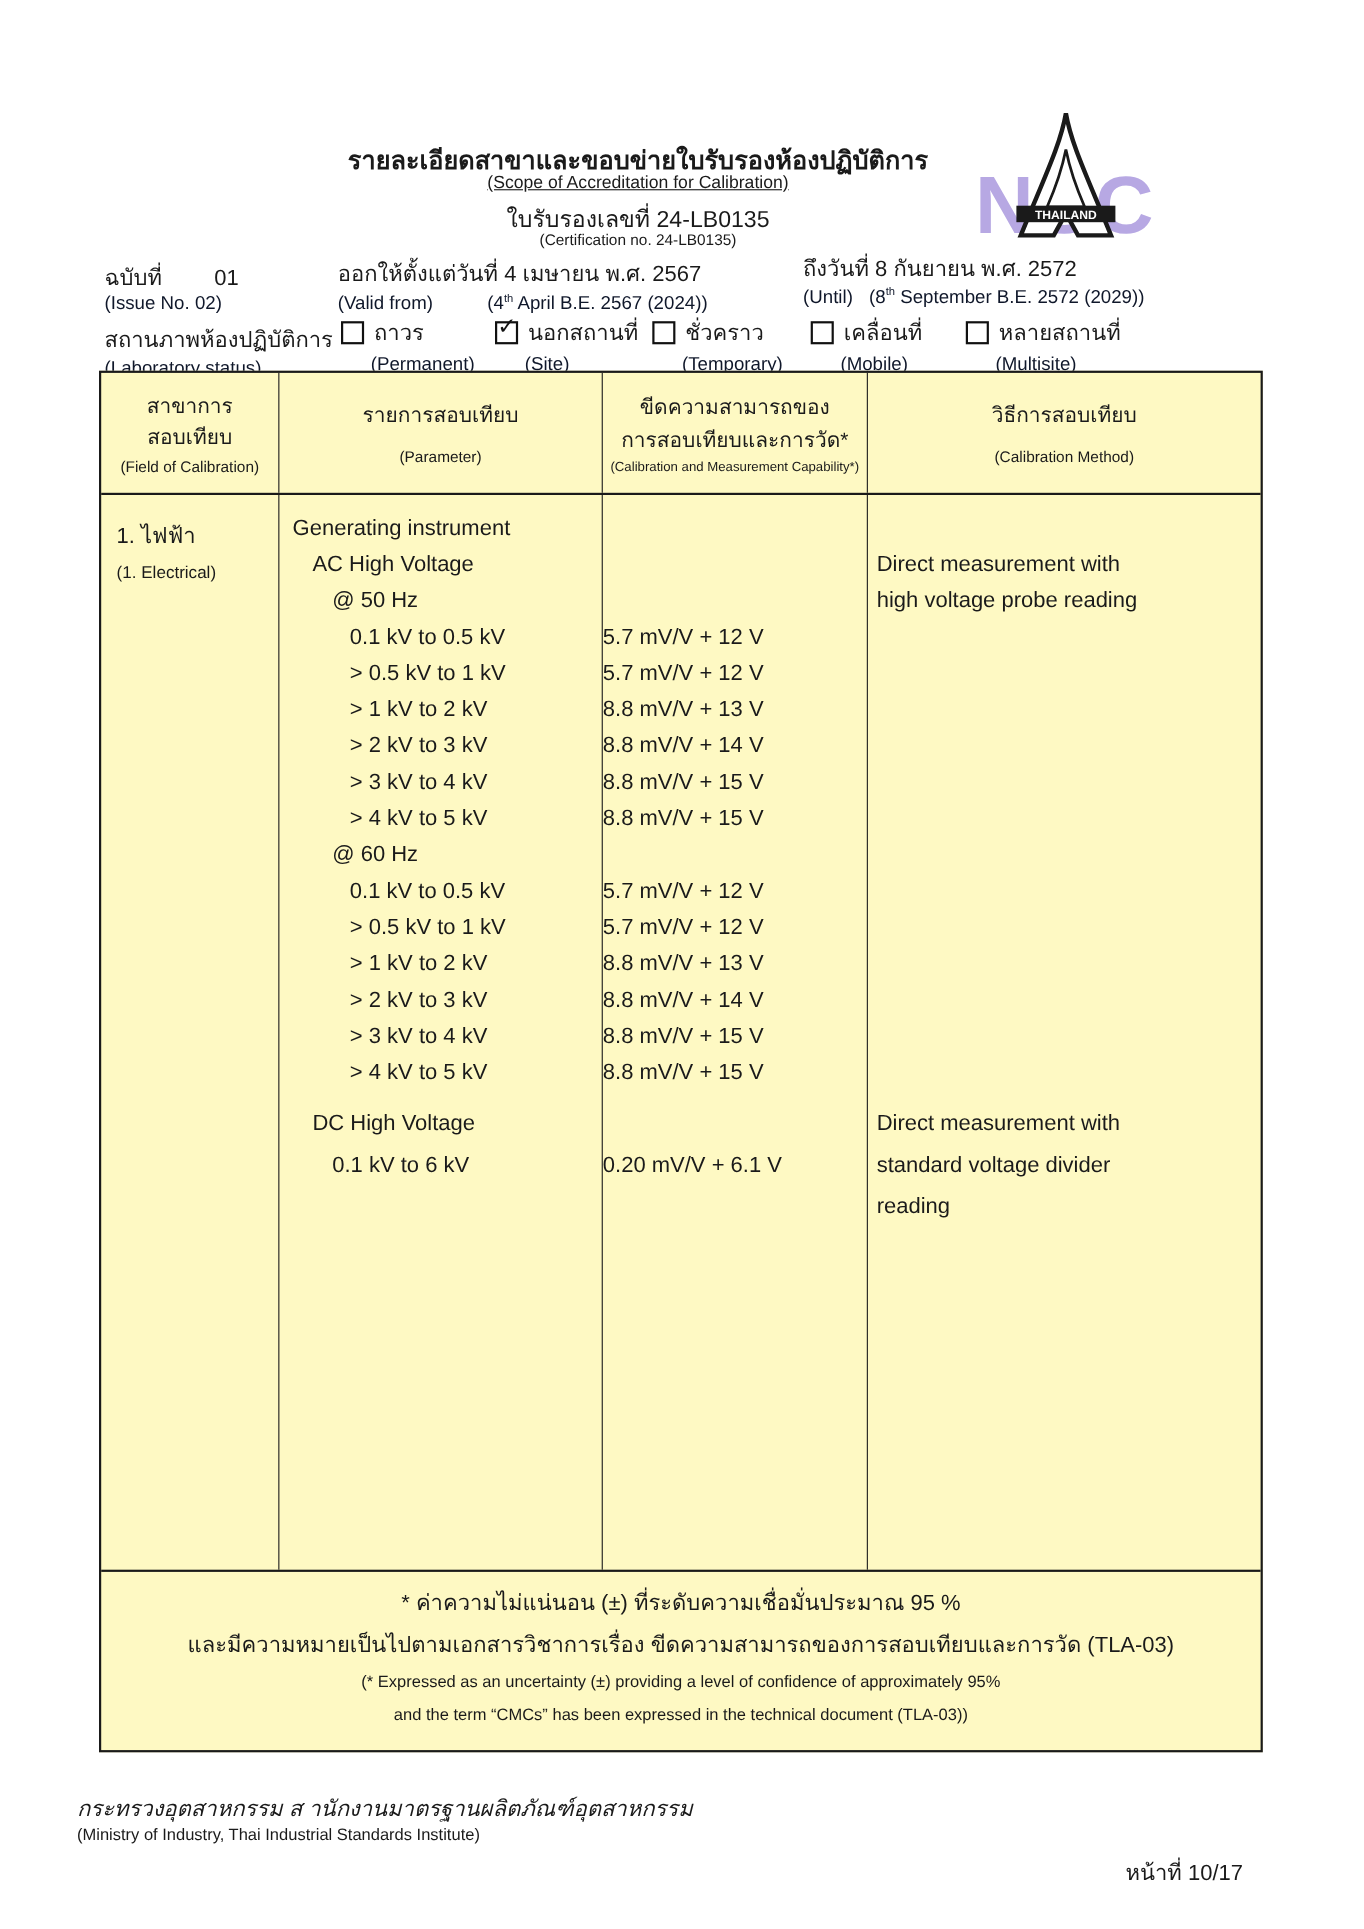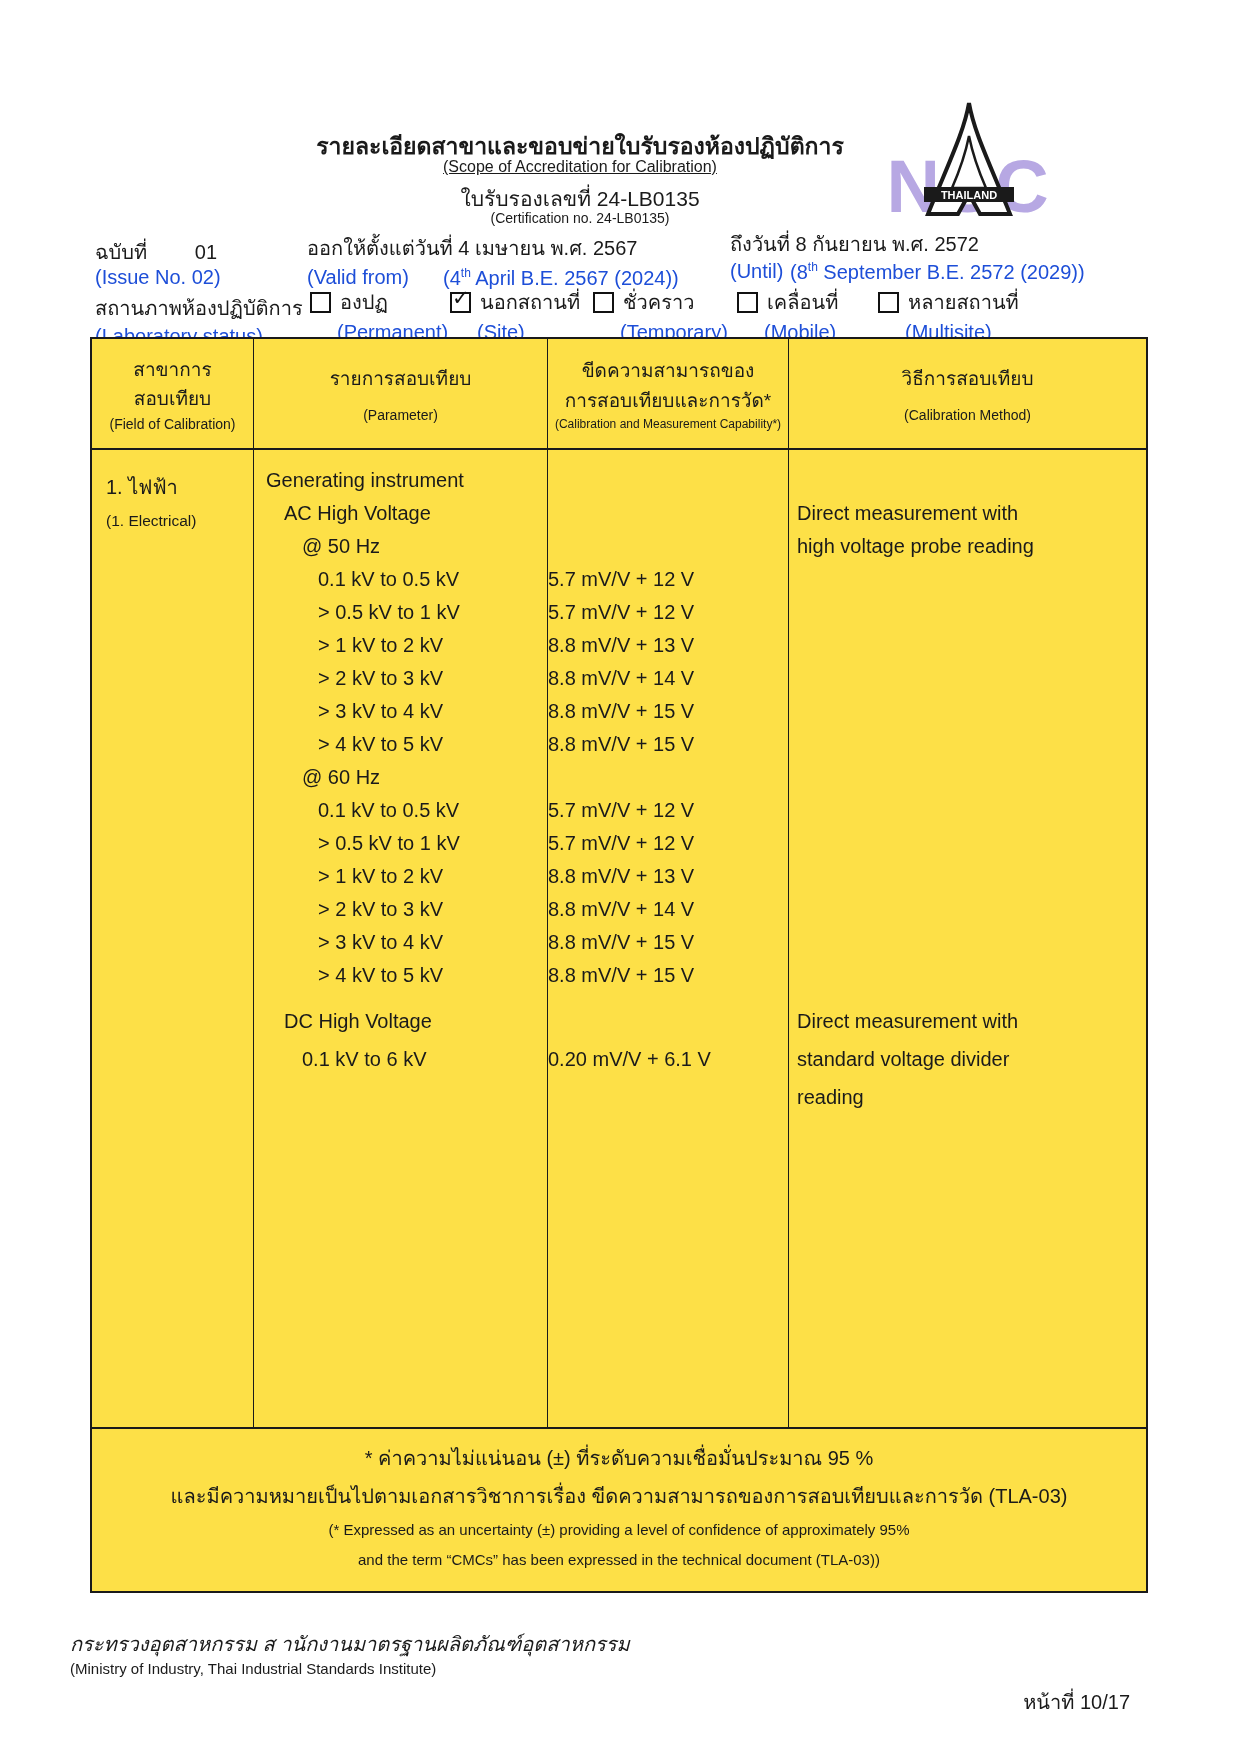--- a/index.html
+++ b/index.html
@@ -11,31 +11,31 @@
   .abs{position:absolute;}
   .center-block{left:30px;width:1100px;text-align:center;}
   .title-th{top:128px;font-size:23px;font-weight:bold;}
   .title-en{top:158px;font-size:16px;text-decoration:underline;}
   .cert-th{top:182px;font-size:21px;}
   .cert-en{top:210px;font-size:14px;}
   .logo{left:878px;top:100px;width:182px;height:118px;}
   sup{font-size:0.6em;}
 
   .th-lg{font-size:20px;}
-  .en-sm{font-size:20px;color:#1d4ed8;}
+  .en-sm{font-size:17px;color:#0f172a;}
 
   
   .opt{position:absolute;top:286px;}
   .opt .row{display:flex;align-items:center;gap:9px;}
   .box{width:17px;height:17px;border:2.5px solid #111;position:relative;flex:0 0 auto;background:#fff;}
   .box .tick{position:absolute;left:0px;top:-7px;font-size:21px;font-weight:bold;color:#111;line-height:1;}
   .opt .sub{margin-left:27px;margin-top:3px;}
 
   
-  .cal-table{position:absolute;left:90px;top:337px;width:1058px;border:2.5px solid #1a1a1a;box-sizing:border-box;background:#fde047;}
+  .cal-table{position:absolute;left:90px;top:337px;width:1058px;border:2.5px solid #1a1a1a;box-sizing:border-box;background:#fef9c3;}
   .tgrid{display:grid;grid-template-columns:162px 294px 241px 1fr;}
   .thead{border-bottom:2px solid #1a1a1a;}
   .th{border-right:1.5px solid #1a1a1a;display:flex;flex-direction:column;justify-content:center;align-items:center;
       min-height:109px;padding:4px 2px;box-sizing:border-box;text-align:center;}
   .th:last-child,.td:last-child{border-right:none;}
   .th .h-th{font-size:19px;line-height:1.55;}
   .th .h-en{font-size:14px;margin-top:3px;}
   .th .h-en-xs{font-size:12px;margin-top:2px;white-space:nowrap;}
   .tbody{min-height:977px;}
   .td{border-right:1.5px solid #1a1a1a;padding-top:14px;box-sizing:border-box;}
@@ -87,21 +87,21 @@
 <div class="abs th-lg" style="left:730px;top:228px;">ถึงวันที่ 8 กันยายน พ.ศ. 2572</div>
 <div class="abs en-sm" style="left:730px;top:260px;">(Until)</div>
 <div class="abs en-sm" style="left:790px;top:260px;"><span>(8</span><sup>th</sup><span> September B.E. 2572 (2029))</span></div>
 
 <div class="abs th-lg" style="left:95px;top:292px;">สถานภาพห้องปฏิบัติการ</div>
 <div class="abs en-sm" style="left:95px;top:325px;">(Laboratory status)</div>
 <div id="status-options">
     <div class="opt" style="left: 310px;">
       <div class="row">
         <span class="box"></span>
-        <span class="th-lg">องปฏ</span>
+        <span class="th-lg">ถาวร</span>
       </div>
       <div class="sub en-sm">(Permanent)</div>
     </div>
     <div class="opt" style="left: 450px;">
       <div class="row">
         <span class="box">
           <span class="tick">✓</span>
         </span>
         <span class="th-lg">นอกสถานที่</span>
       </div>

